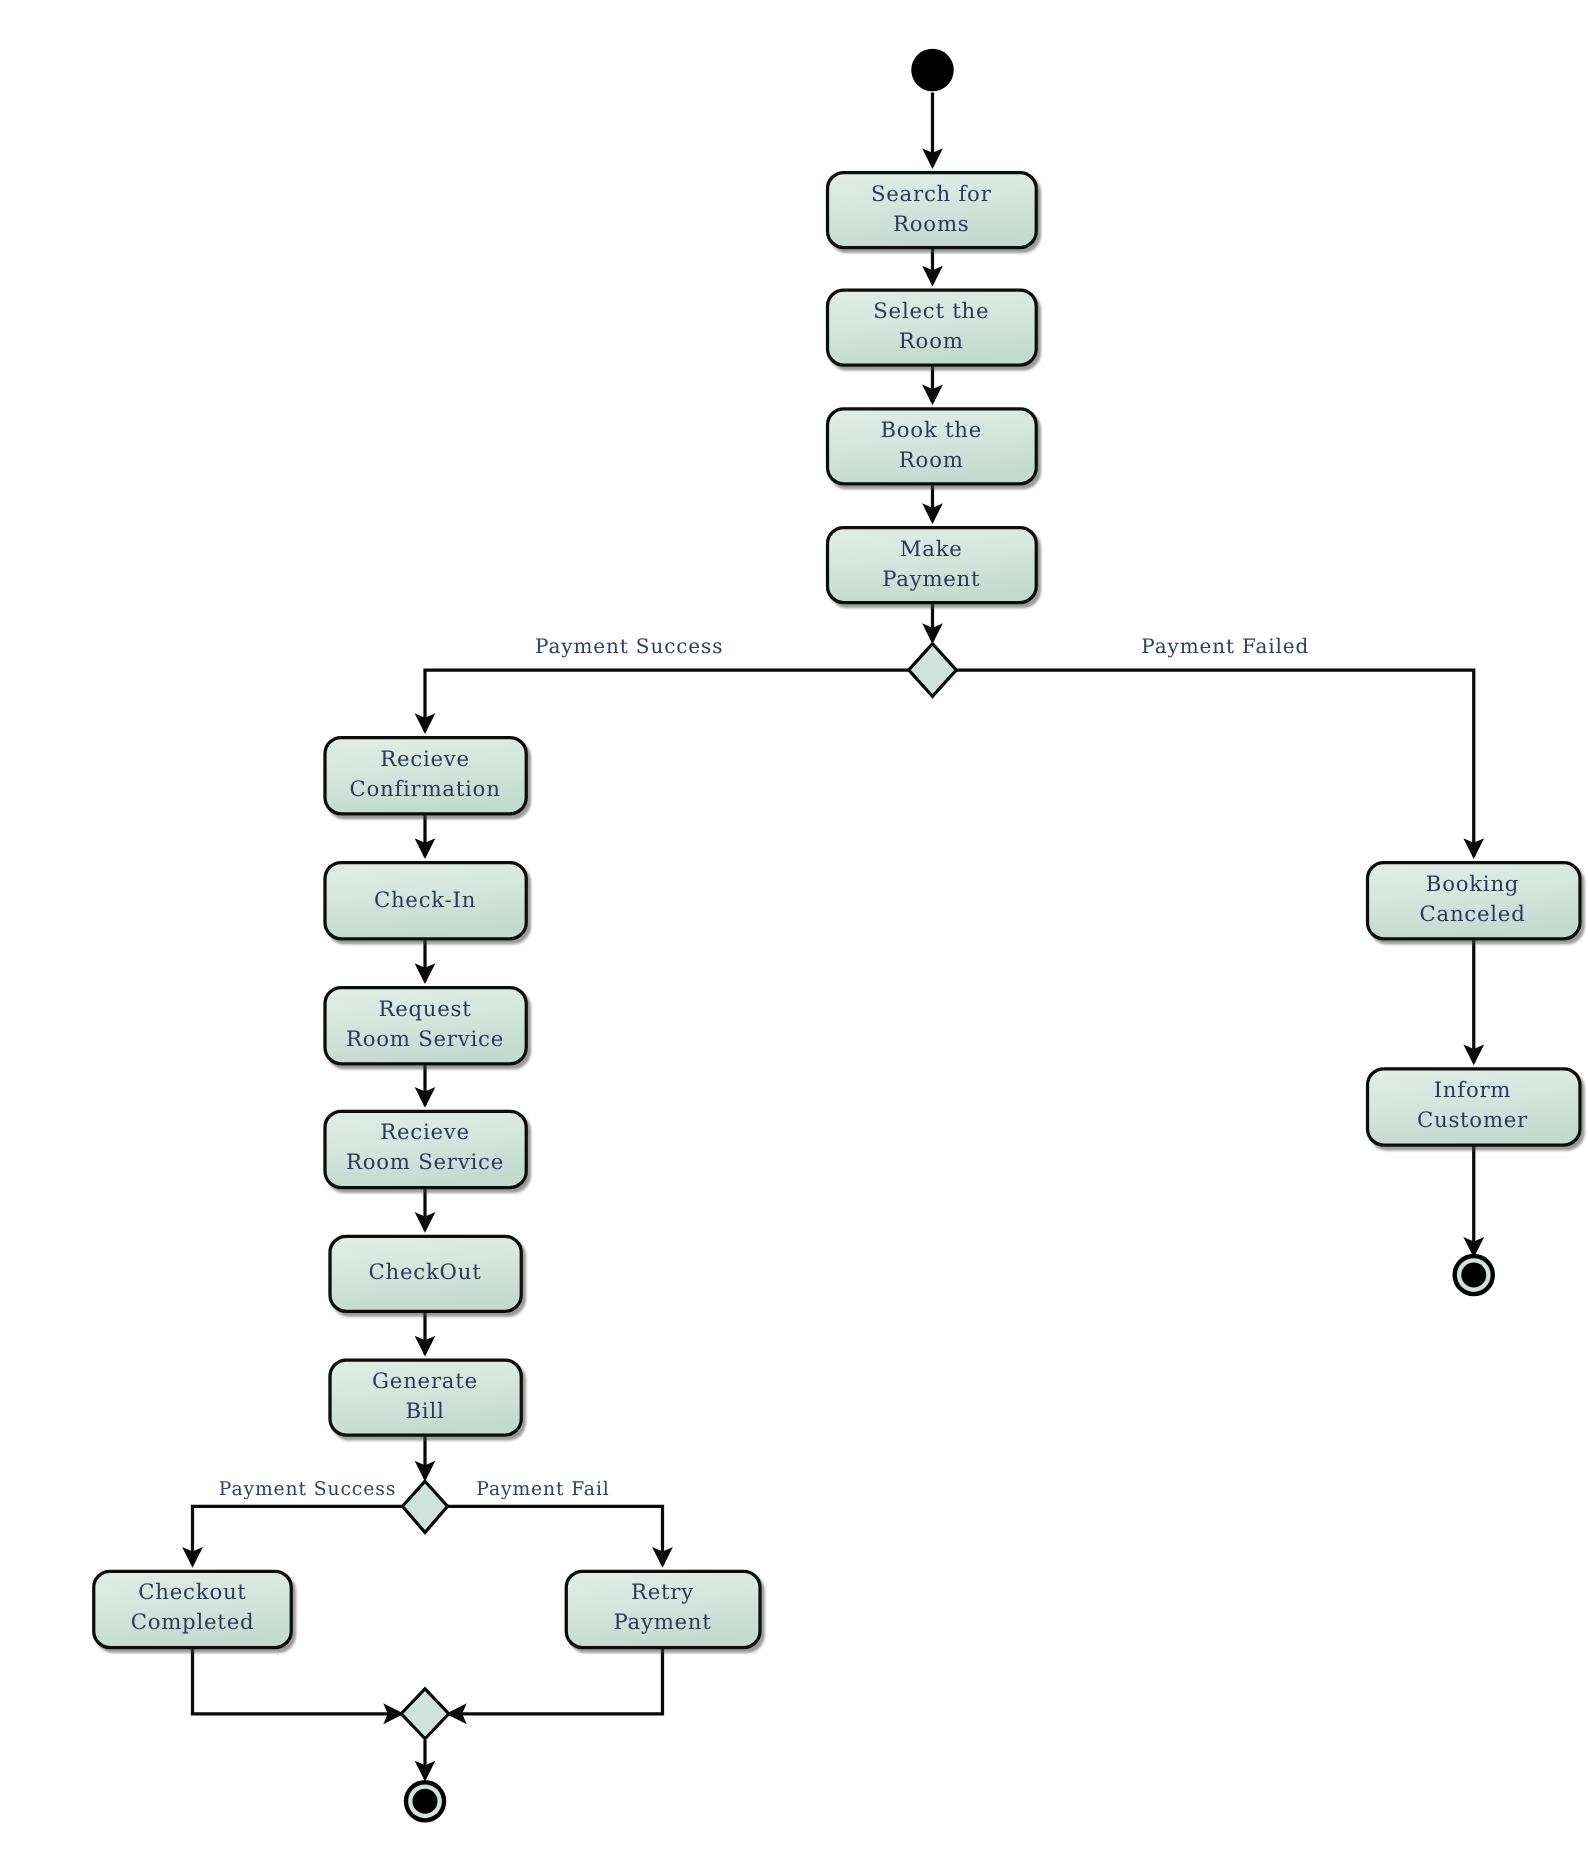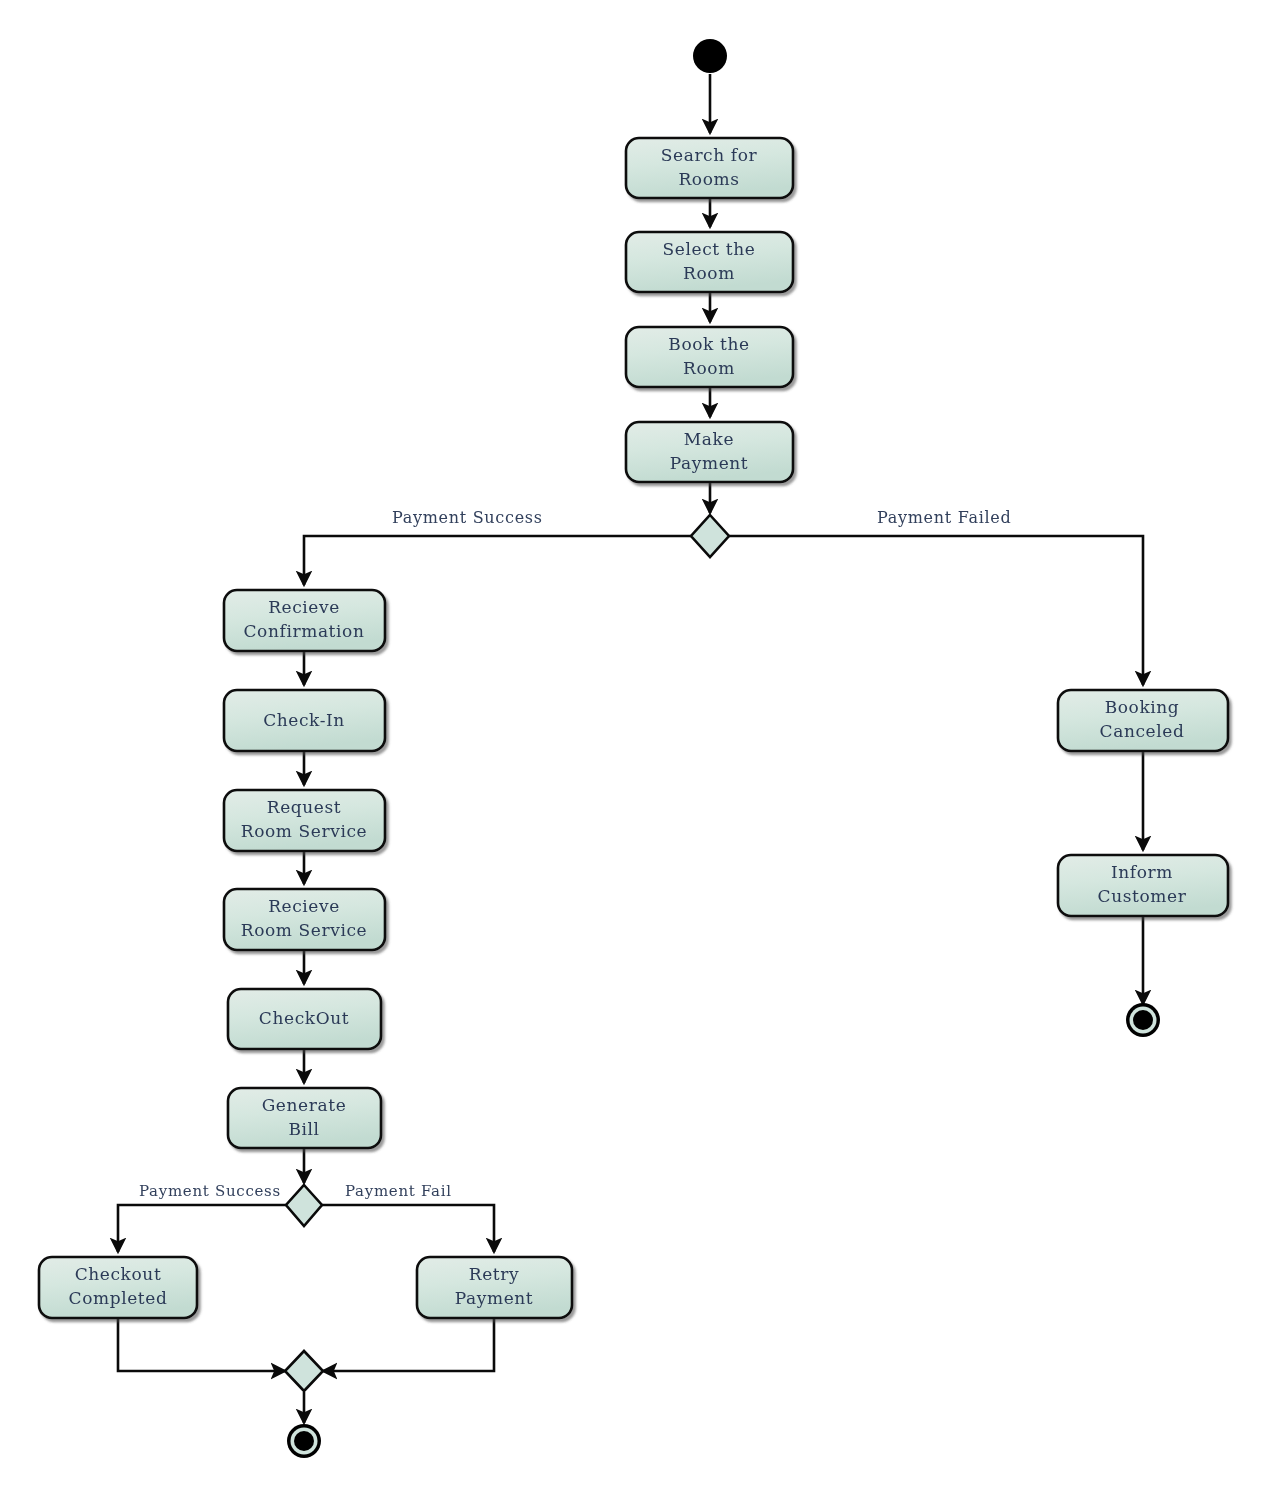--- a/index.html
+++ b/index.html
@@ -11,20 +11,21 @@
   body {
     width: 1270px;
     height: 1500px;
     font-family: "DejaVu Serif", serif;
     overflow: hidden;
   }
   #diagram-root {
     position: relative;
     width: 1088px;
     height: 1500px;
+    padding-left: 36px;
   }
   svg.diagram {
     display: block;
     width: 1270px;
     height: 1500px;
   }
   .node-label {
     font-family: "DejaVu Serif", serif;
     font-size: 17px;
     fill: #2b3a57;

